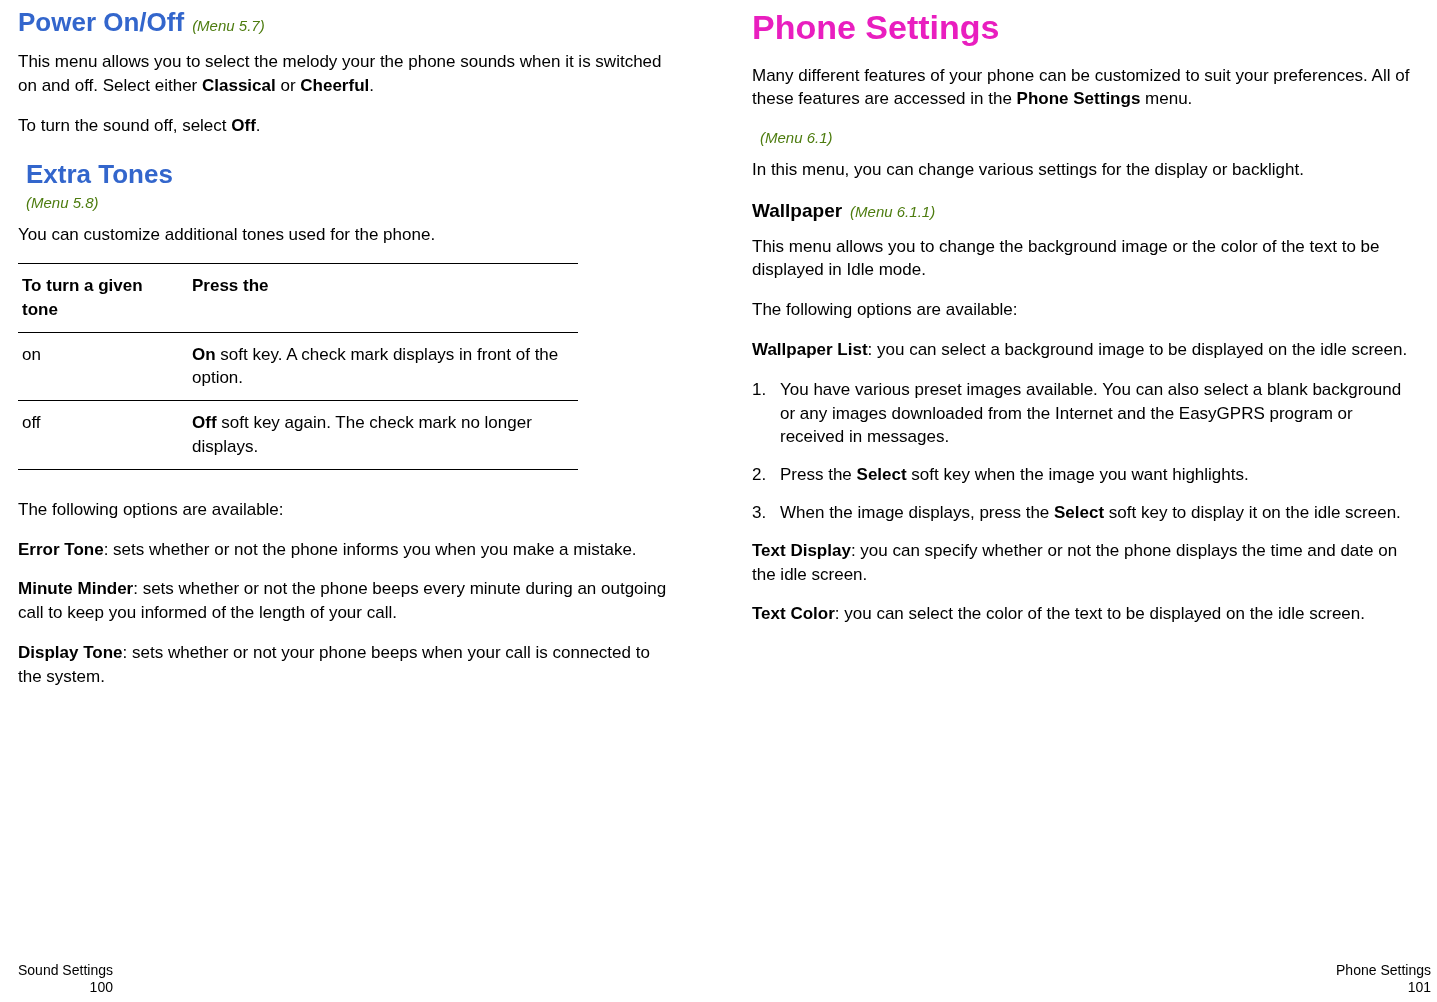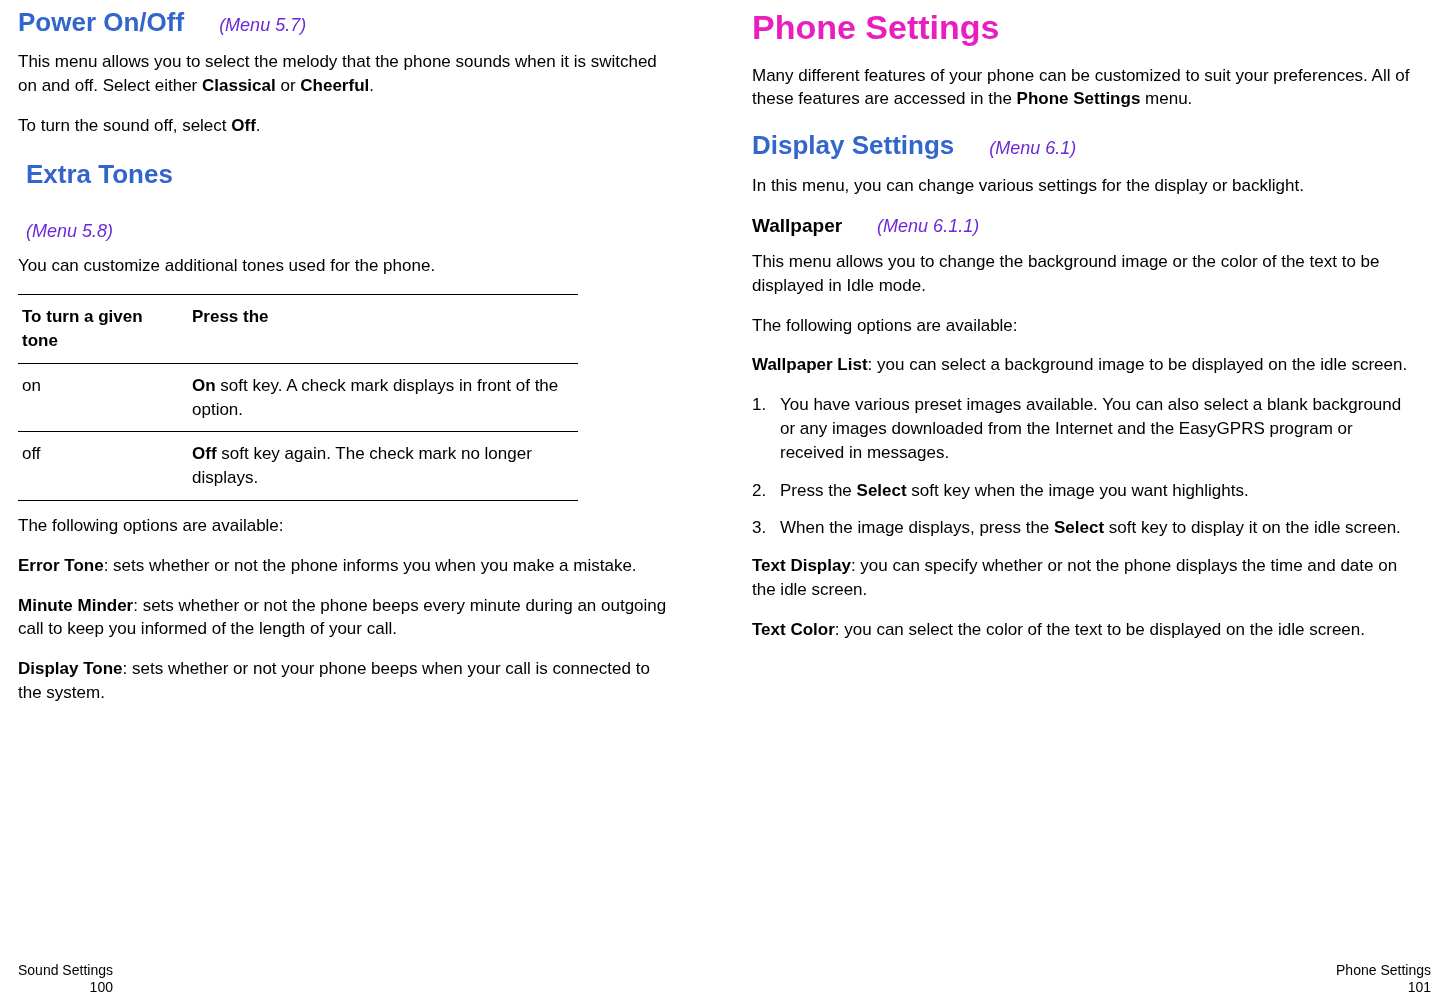--- a/index.html
+++ b/index.html
@@ -41,36 +41,36 @@
     font-weight: bold;
     display: inline;
   }
   .h3-bold {
     font-weight: bold;
     font-size: 19px;
     display: inline;
   }
   .menu-ref {
     font-style: italic;
-    font-size: 18px;
-    color: #6d28d9;
+    font-size: 15px;
+    color: #4d7c0f;
     margin-left: 8px;
   }
-  .heading-row { margin-top: 2px; margin-bottom: 10px; display: flex; align-items: baseline; gap: 27px;}
+  .heading-row { margin-top: 2px; margin-bottom: 10px; display: flex; align-items: baseline;}
   .heading-row.first { margin-top: 0; }
   .heading-row.sp { margin-top: 18px; flex-direction: column; }
 
   p { margin-bottom: 16px; }
   .bold { font-weight: bold; }
 
   table.tone-table {
     border-collapse: collapse;
     width: 560px;
     margin-top: 4px;
-    margin-bottom: 13px;
+    margin-bottom: 28px;
   }
   table.tone-table th, table.tone-table td {
     text-align: left;
     vertical-align: top;
     padding: 10px 8px 10px 4px;
     border-bottom: 1px solid #000;
   }
   table.tone-table th {
     border-top: 1px solid #000;
     font-weight: bold;
@@ -105,21 +105,21 @@
 <body>
 
 <div class="page page-left">
 
   <div class="heading-row first">
     <span class="h1-blue">Power On/Off</span>
     <span class="menu-ref">(Menu 5.7)</span>
   </div>
 
   <p>
-    <span>This menu allows you to select the melody that the phone sounds when it is switched on and off. Select either </span><span class="bold">Classical</span><span> or </span><span class="bold">Cheerful</span><span>.</span>
+    <span>This menu allows you to select the melody your the phone sounds when it is switched on and off. Select either </span><span class="bold">Classical</span><span> or </span><span class="bold">Cheerful</span><span>.</span>
   </p>
 
   <p>
     <span>To turn the sound off, select </span><span class="bold">Off</span><span>.</span>
   </p>
 
   <div class="heading-row sp">
     <span class="h1-blue">Extra Tones</span>
     <span class="menu-ref">(Menu 5.8)</span>
   </div>
@@ -155,21 +155,20 @@
 
 <div class="page page-right">
 
   <span class="h1-magenta">Phone Settings</span>
 
   <p>
     <span>Many different features of your phone can be customized to suit your preferences. All of these features are accessed in the </span><span class="bold">Phone Settings</span><span> menu.</span>
   </p>
 
   <div class="heading-row">
-    <span class="h2-blue">Display Settings</span>
     <span class="menu-ref">(Menu 6.1)</span>
   </div>
 
   <p>In this menu, you can change various settings for the display or backlight.</p>
 
   <div class="heading-row">
     <span class="h3-bold">Wallpaper</span>
     <span class="menu-ref">(Menu 6.1.1)</span>
   </div>
 

